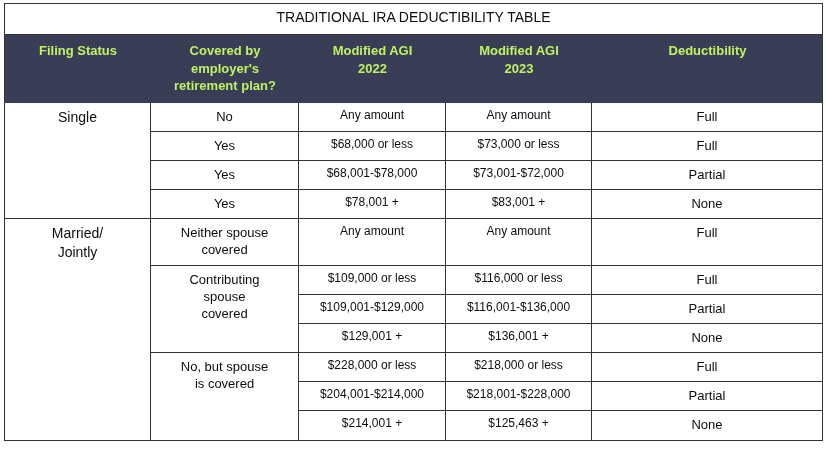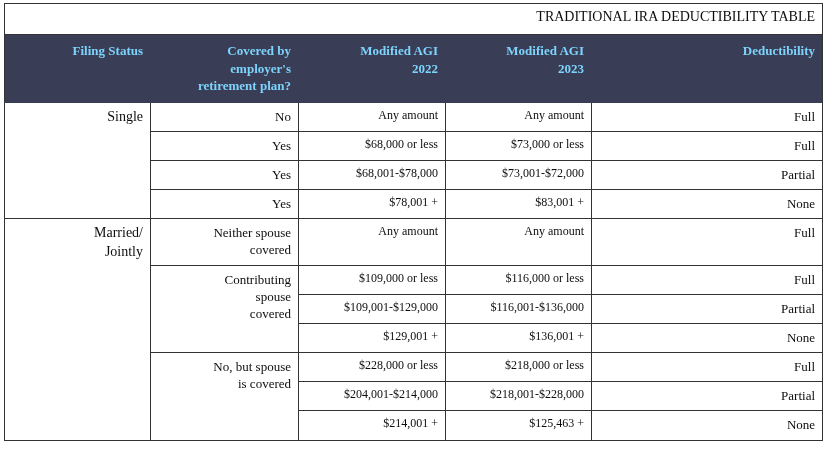--- a/index.html
+++ b/index.html
@@ -25,37 +25,36 @@
     width: 818px;
     border-collapse: collapse;
     table-layout: fixed;
     font-size: 13.5px;
     color: #0d0d0d;
   }
   table.ira-table td,
   table.ira-table th {
     border: 1px solid #333333;
     vertical-align: top;
-    text-align: right;
+    text-align: center;
     font-weight: normal;
     padding: 5px 7px 6px 7px;
     line-height: 1.32;
-    font-family: Liberation Serif, serif;
   }
   
   tr.title-row td {
     font-size: 14px;
     height: 21px;
     padding: 4px 7px 5px 7px;
     color: #0d0d0d;
   }
   
   tr.head-row th {
     background: #393d55;
-    color: #7dd3fc;
+    color: #bef264;
     font-weight: bold;
     font-size: 13px;
     border: 1px solid #393d55;
     padding: 7px 7px 7px 8px;
     line-height: 1.35;
   }
   tr.head-row th.hcol0 { border-left: 1px solid #333333; }
   tr.head-row th.hcol4 { border-right: 1px solid #333333; }
 
   td.status-cell {

